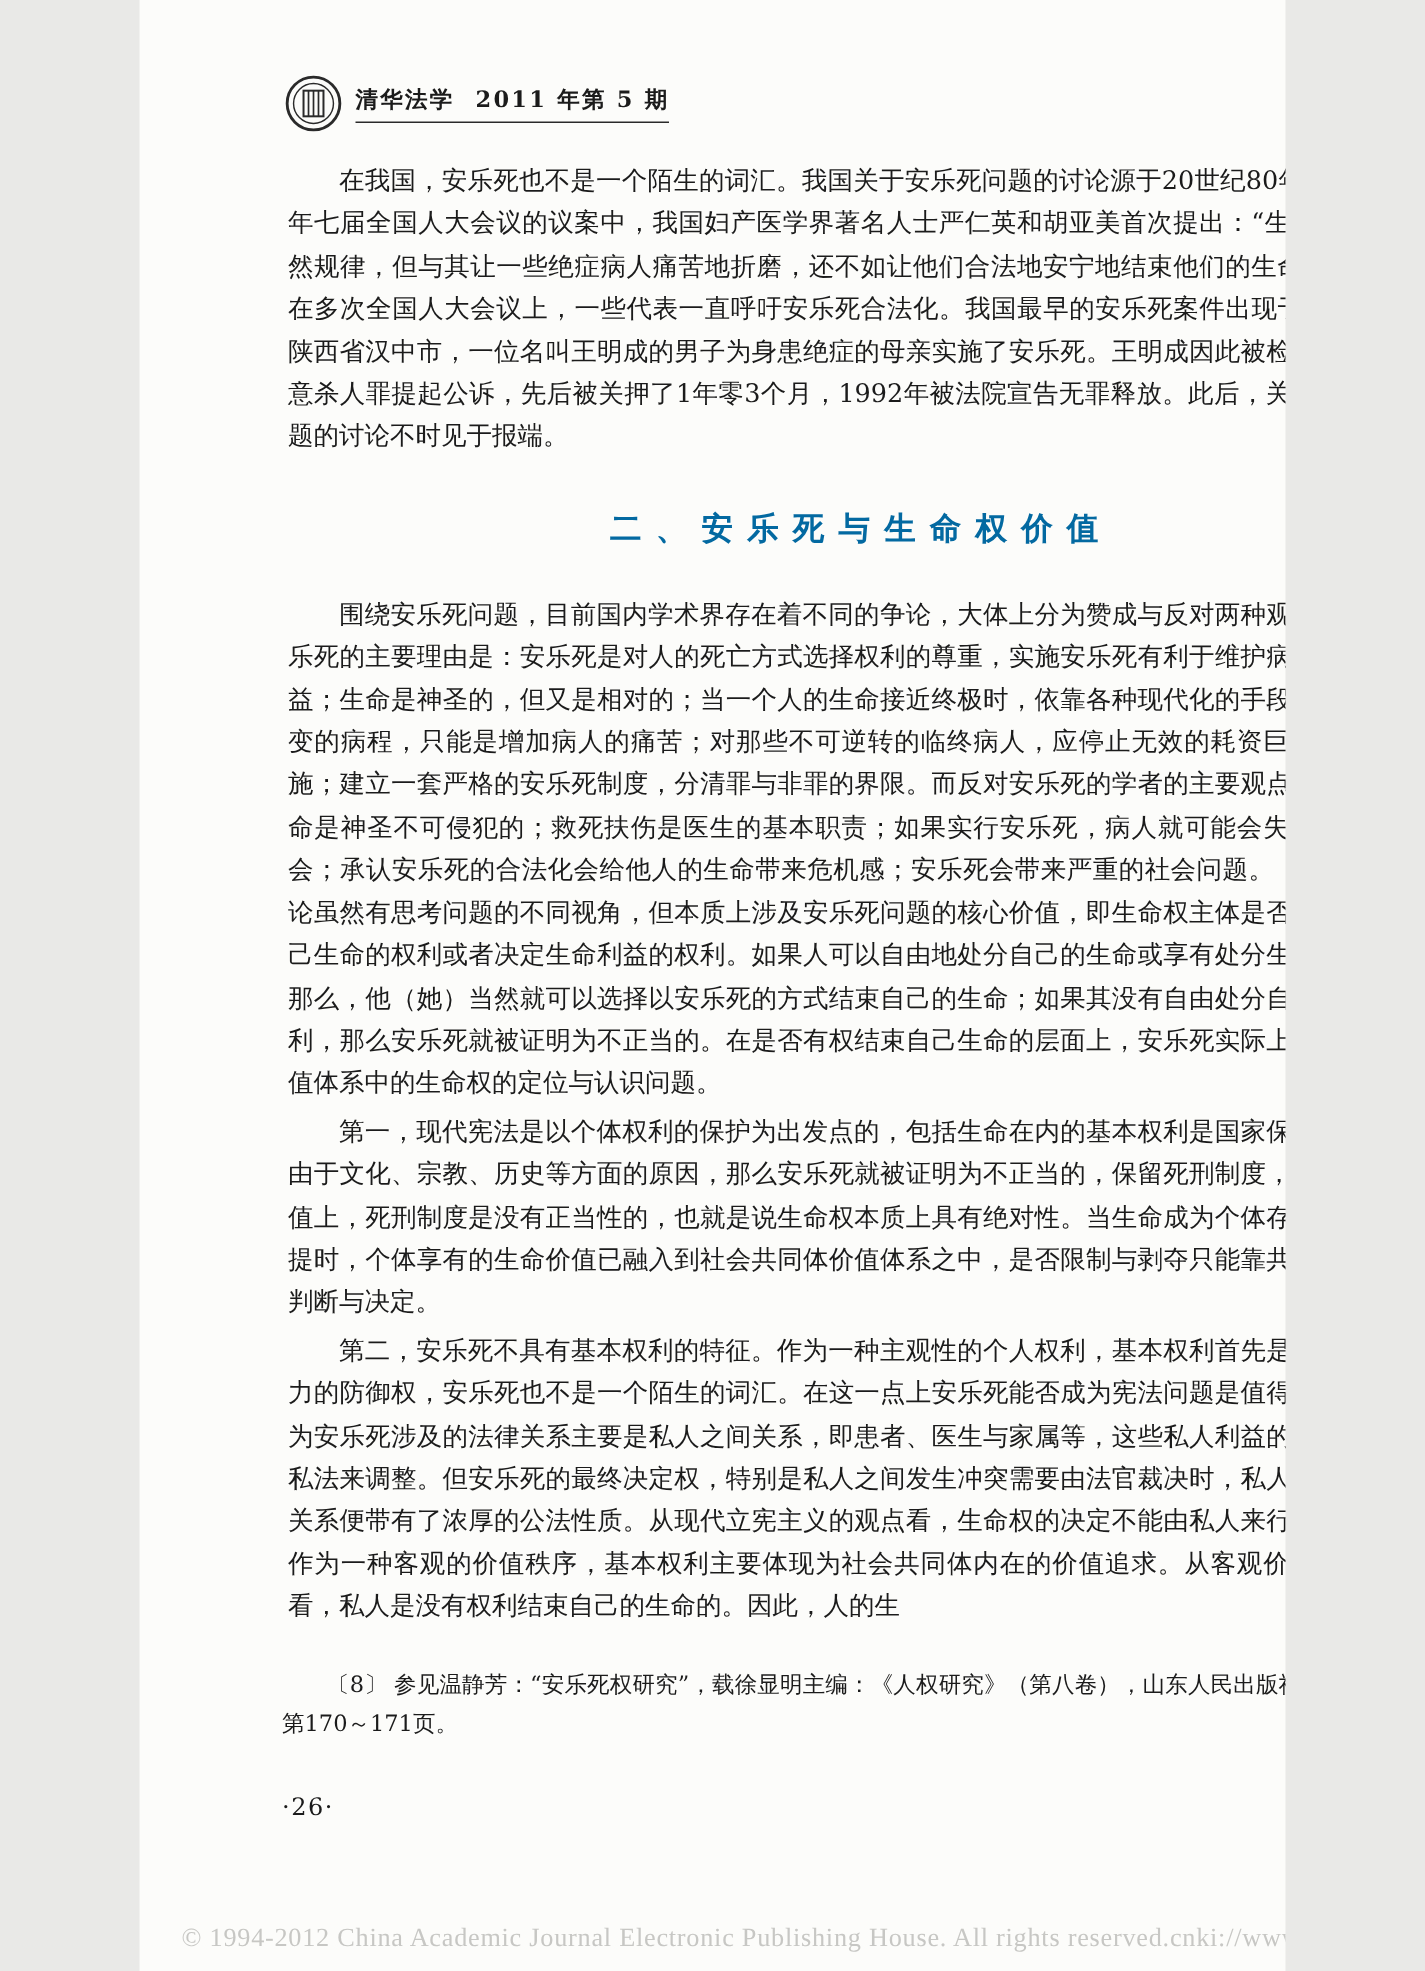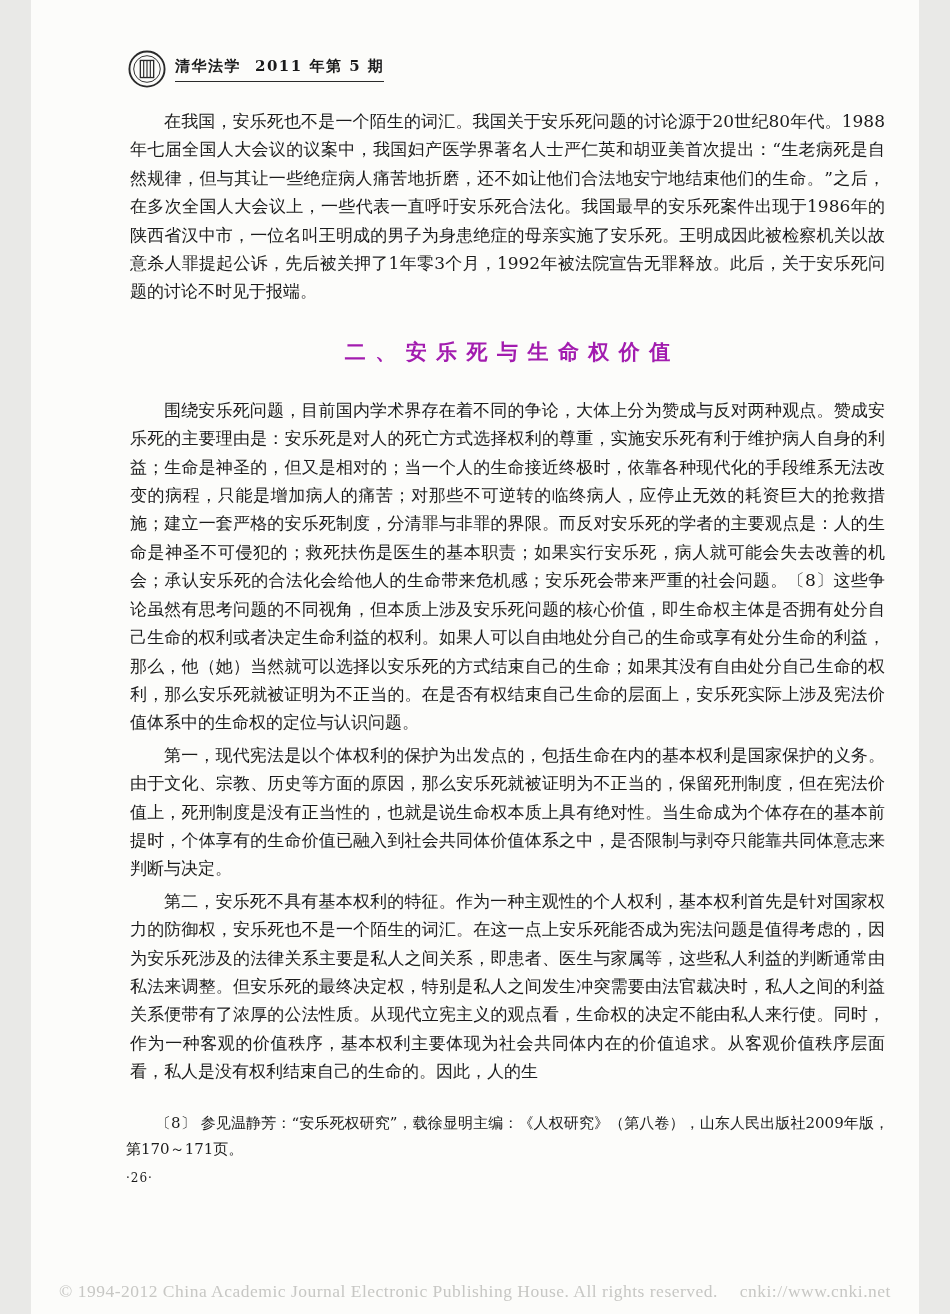--- a/index.html
+++ b/index.html
@@ -1,20 +1,20 @@
 <!DOCTYPE html>
 <html><head>
 <meta charset="utf-8">
 <style>
   * { box-sizing: border-box; }
   html, body { margin: 0; padding: 0; background: #e9e9e7; }
 
   .page {
     position: relative;
-    width: 888px;
+    width: 764px;
     height: 1314px;
     margin: 0 auto;
     background: #fcfcfa;
     font-family: "DejaVu Serif", "Liberation Serif", serif;
     color: #1b1b1b;
     overflow: hidden;
   }
 
   
   .header {
@@ -51,34 +51,34 @@
     line-height: 28.4px;
     word-break: break-all;
   }
   .section-title {
     margin: 32px 0 30px 0;
     text-align: center;
     font-size: 21px;
     font-weight: 600;
     letter-spacing: 0.45em;
     padding-left: 0.45em; 
-    color: #a21caf;
+    color: #0369a1;
   }
 
   .footnote {
     margin-top: 24px;
     font-size: 15px;
     line-height: 26.5px;
     text-indent: 2em;
     text-align: justify;
     word-break: break-all;
   }
   .pageno {
-    margin-top: 8px;
-    font-size: 12px;
+    margin-top: 32px;
+    font-size: 16px;
     letter-spacing: 1px;
   }
 
   
   .watermark {
     position: absolute;
     left: 0;
     right: 0;
     bottom: 12px;
     display: flex;

